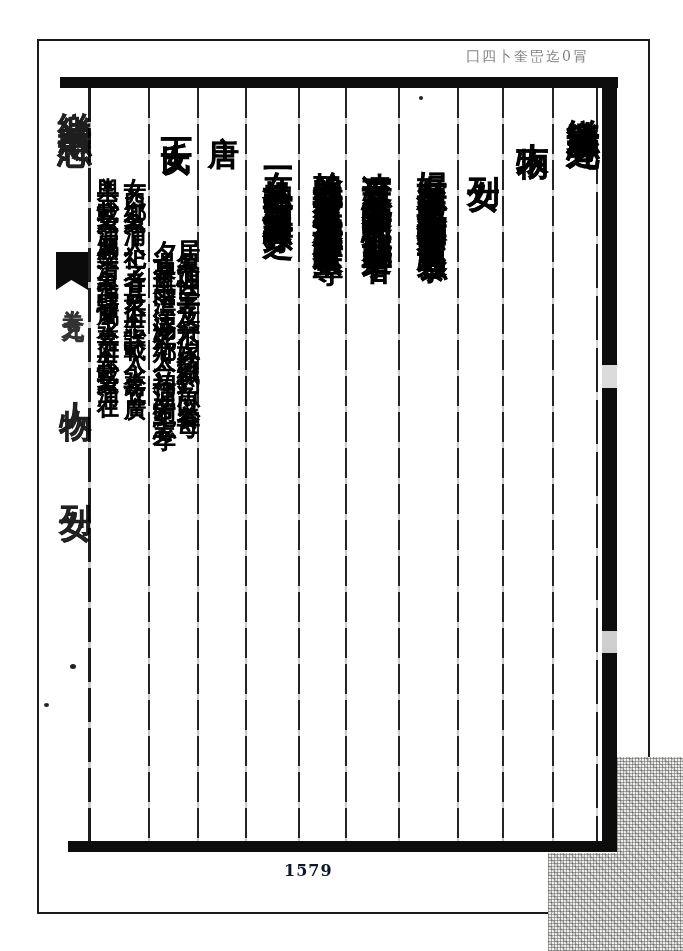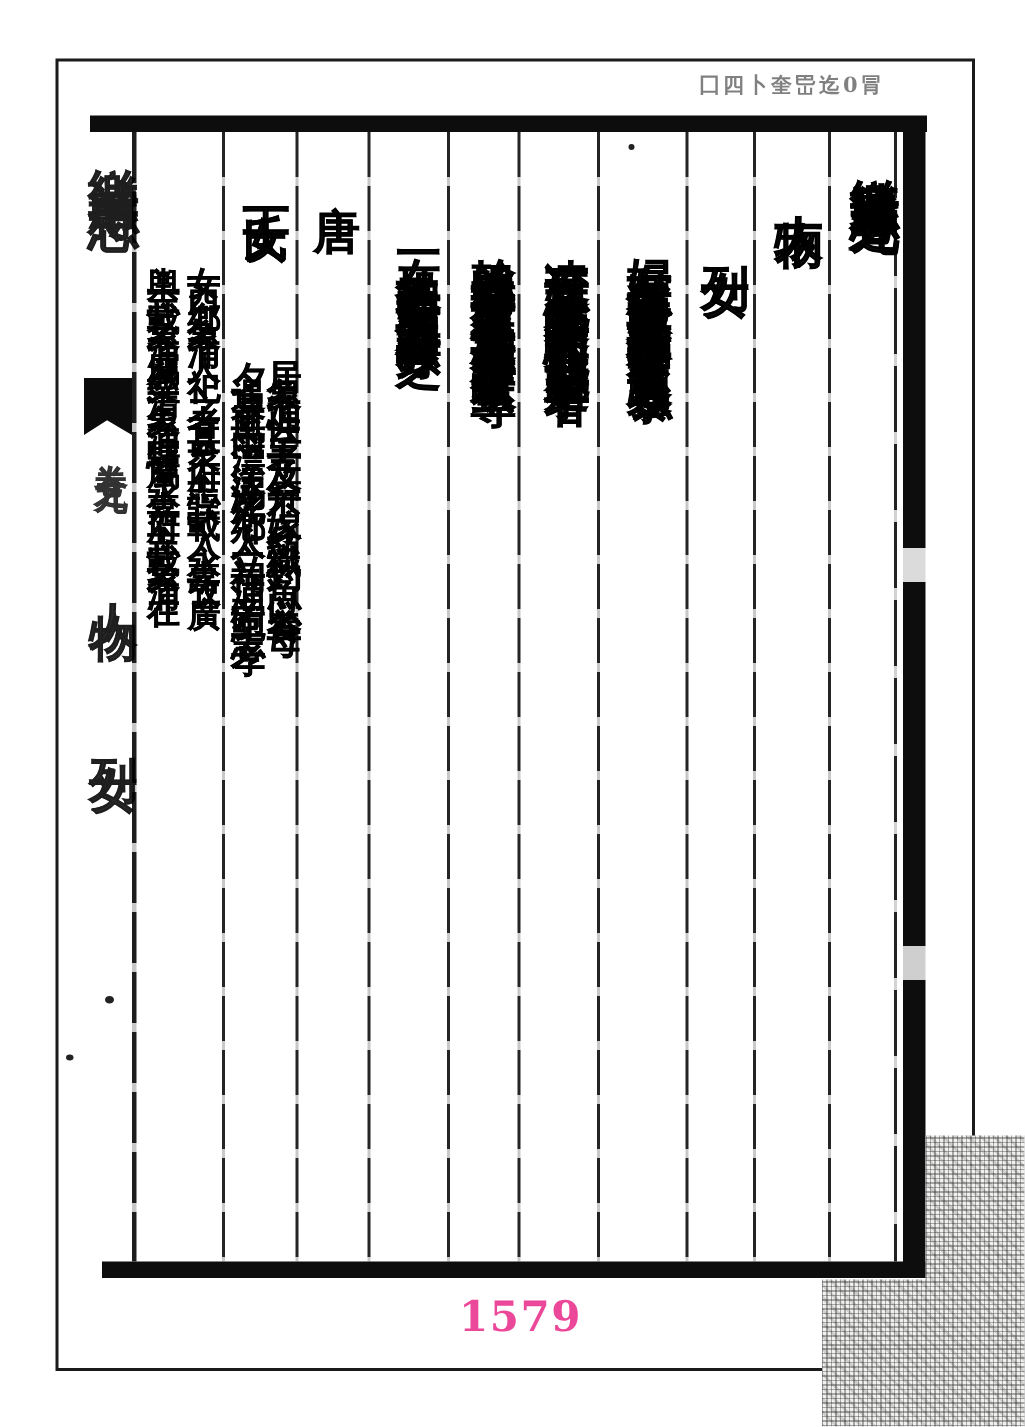--- a/index.html
+++ b/index.html
@@ -59,36 +59,36 @@
   #spine-section{left:54px;top:377px;font-size:32px;letter-spacing:7px;}
   #spine-subsect{left:54px;top:480px;font-size:32px;letter-spacing:5px;}
   .fishtail{
     position:absolute;left:56px;top:252px;width:32px;height:38px;background:#0b0b0b;
     clip-path:polygon(0 0,100% 0,100% 100%,48% 74%,0 100%);
   }
   
   .stamp{
     position:absolute;left:466px;top:48px;width:160px;
     font-size:14px;letter-spacing:2px;color:#2c2c2c;opacity:.6;
-    filter:blur(.4px);font-weight:bold;white-space:nowrap;
+    filter:blur(.4px);font-weight:normal;white-space:nowrap;
   }
   
   .noise{
     position:absolute;
     background-color:#f0f0ee;
     background-image:
       repeating-linear-gradient(0deg,rgba(45,45,45,.38) 0 1px,transparent 1px 3px),
       repeating-linear-gradient(90deg,rgba(45,45,45,.38) 0 1px,transparent 1px 3px),
       repeating-linear-gradient(45deg,rgba(90,90,90,.22) 0 2px,transparent 2px 6px);
   }
   #noise-right {left:617px;top:757px;width:66px;height:194px;}
   #noise-bottom{left:548px;top:853px;width:135px;height:98px;}
   .page-number{
-    position:absolute;left:306px;top:861px;
-    font-size:28px;font-weight:bold;color:#ec4899;letter-spacing:1px;
+    position:absolute;left:284px;top:861px;
+    font-size:16px;font-weight:bold;color:#0f172a;letter-spacing:1px;
   }
   .speck{position:absolute;background:#222;border-radius:50%;}
 </style>
 </head>
 <body>
 
 <div>
 
   <div class="outer-border"></div>
 

